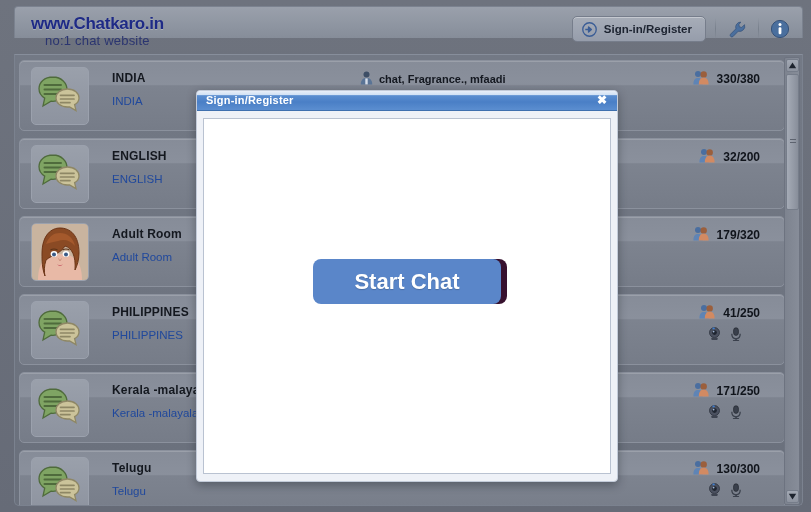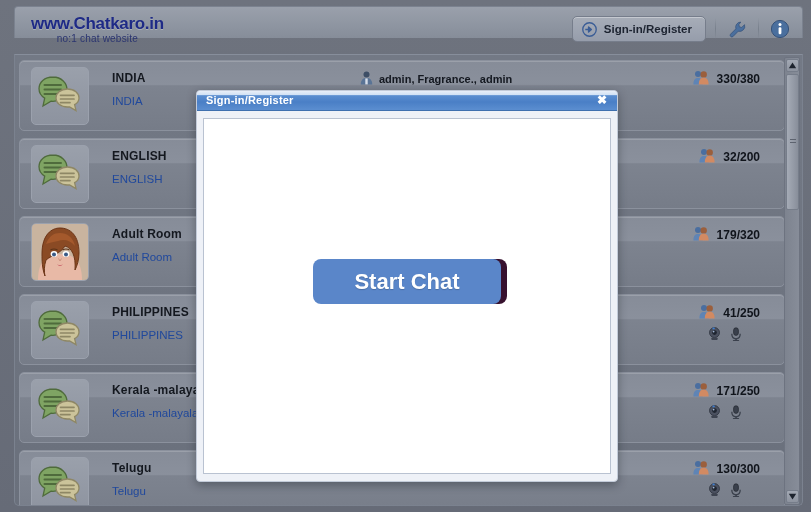--- a/index.html
+++ b/index.html
@@ -36,21 +36,21 @@
   .logo-wrap {
     position: absolute; left: 16px; top: 7px;
   }
   .logo-main {
     font-size: 17px; font-weight: bold;
     color: #1e2a86;
     letter-spacing: -0.3px;
     text-shadow: 0 1px 0 rgba(255,255,255,0.25);
   }
   .logo-sub {
-    font-size: 10px; color: #2b3570;
+    font-size: 13px; color: #2b3570;
     text-align: center; margin-top: -1px;
     letter-spacing: 0.2px;
   }
 
   .header-actions {
     position: absolute; right: 10px; top: 9px;
     display: flex; align-items: center; gap: 9px;
   }
   .signin-btn {
     display: flex; align-items: center; gap: 7px;
@@ -305,21 +305,21 @@
   </svg>
           </div>
           <div class="room-name">INDIA</div>
           <div class="room-link">INDIA</div>
           <div class="room-admins">
             <span><svg width="13" height="14" viewBox="0 0 13 14">
     <circle cx="6.5" cy="3.5" r="3" fill="#3d4e66"></circle>
     <path d="M0.8 13.5 C0.8 8.8 3 7 6.5 7 C10 7 12.2 8.8 12.2 13.5 Z" fill="#5a7496"></path>
     <rect x="5.3" y="7.4" width="2.4" height="6" fill="#d6dde8"></rect>
   </svg></span>
-            <span>admin, Fragrance., admin</span>
+            <span>chat, Fragrance., mfaadi</span>
           </div>
           <div class="room-count">
             <span><svg width="16" height="15" viewBox="0 0 16 15">
     <circle cx="5" cy="4" r="3" fill="#4a6ea0"></circle>
     <path d="M0.4 14.4 C0.4 9.8 2.2 8 5 8 C7.8 8 9.6 9.8 9.6 14.4 Z" fill="#5f84b5"></path>
     <circle cx="10.7" cy="4.4" r="3.2" fill="#9b5f3c"></circle>
     <path d="M5.8 14.4 C5.8 9.6 7.8 7.8 10.7 7.8 C13.6 7.8 15.6 9.6 15.6 14.4 Z" fill="#d28a62"></path>
   </svg></span>
             <span>330/380</span>
           </div>

